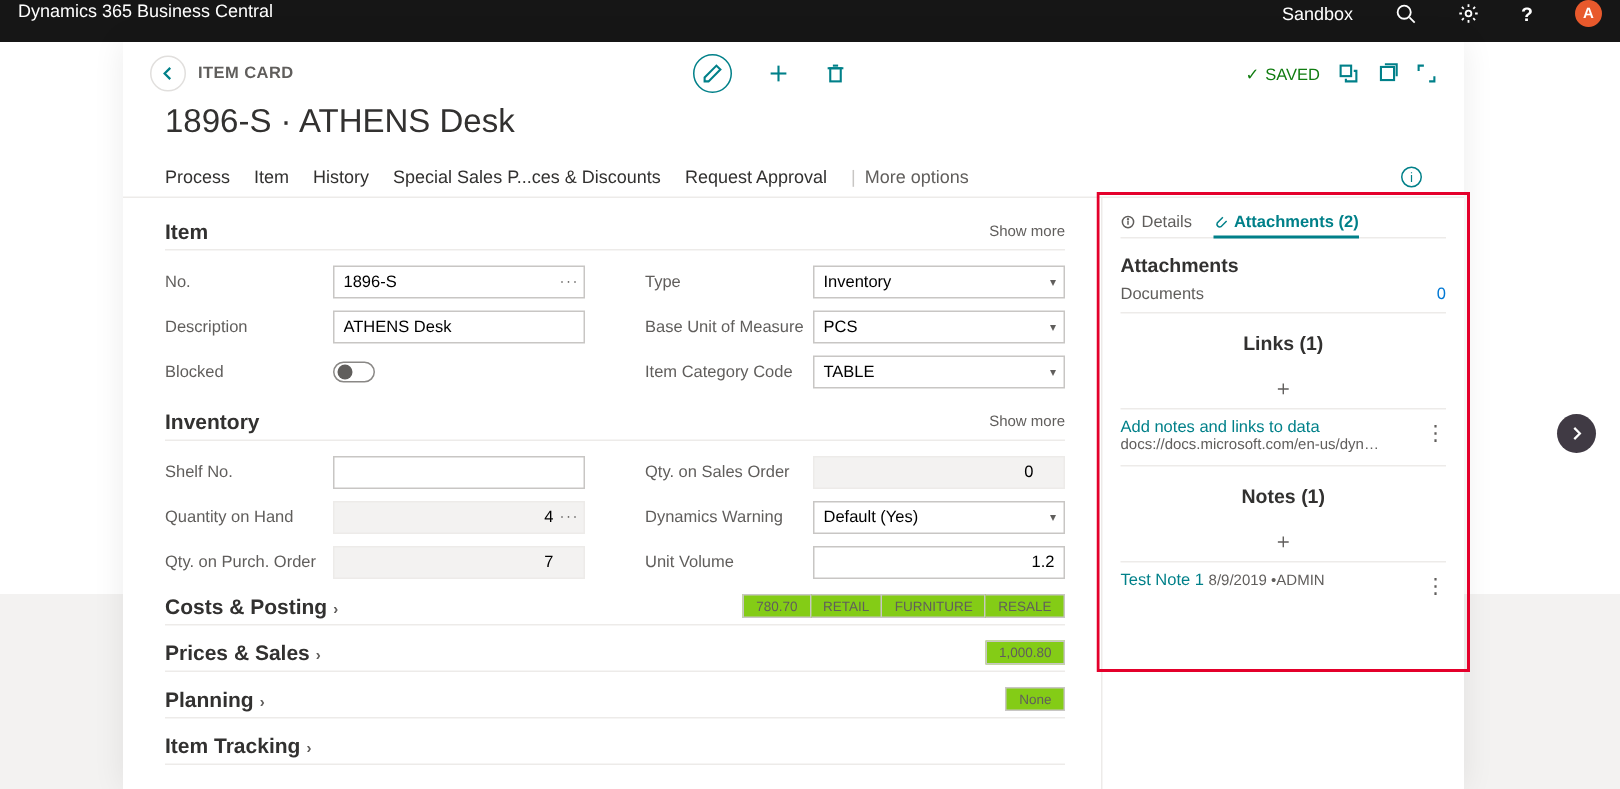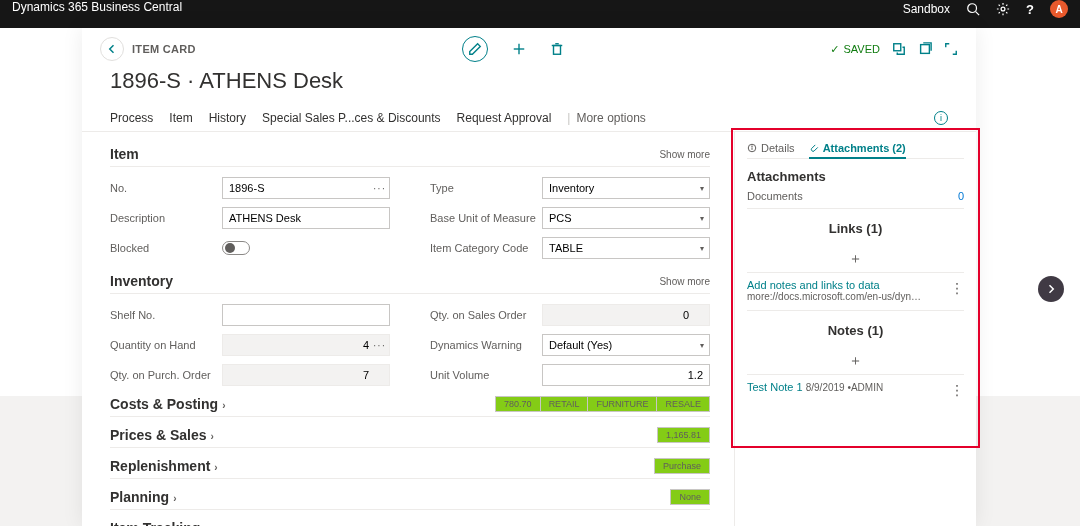--- a/index.html
+++ b/index.html
@@ -1,18 +1,18 @@
 <!DOCTYPE html>
 <html><head>
 <meta charset="utf-8">
 <style>
   *{box-sizing:border-box;margin:0;padding:0;}
   body{font-family:"Segoe UI",Arial,sans-serif;font-size:12px;color:#323130;background:#f3f2f1;width:1080px;height:526px;overflow:hidden;}
   .topbar{height:28px;background:#161616;color:#fff;display:flex;align-items:flex-start;justify-content:space-between;padding:0 12px;font-size:12px;}
-  .topbar .right{display:flex;align-items:center;gap:16px;}
+  .topbar .right{display:flex;align-items:center;gap:28px;}
   .avatar{width:18px;height:18px;border-radius:50%;background:#e8592c;color:#fff;display:flex;align-items:center;justify-content:center;font-size:10px;font-weight:600;}
   .tb-icon{width:14px;height:14px;fill:none;stroke:#fff;stroke-width:1.4;}
   .help-q{font-size:13px;font-weight:600;}
 
   .stage{background:#fff;position:relative;}
   .card{position:absolute;left:82px;top:0;width:894px;height:498px;background:#fff;box-shadow:0 0 20px rgba(0,0,0,.08);}
 
   .card-top{display:flex;align-items:center;justify-content:space-between;padding:8px 18px 4px;}
   .breadcrumb{font-size:11px;color:#605e5c;letter-spacing:.3px;font-weight:600;}
   .back-btn{width:24px;height:24px;border:1px solid #e1dfdd;border-radius:50%;display:flex;align-items:center;justify-content:center;margin-right:8px;cursor:pointer;}
@@ -239,27 +239,21 @@
           <div class="chips">
             <span class="chip">780.70</span>
             <span class="chip">RETAIL</span>
             <span class="chip">FURNITURE</span>
             <span class="chip">RESALE</span>
           </div>
         </div>
         <div class="collapsed">
           <span class="sec-title"><span>Prices &amp; Sales</span><span class="chev">›</span></span>
           <div class="chips">
-              <span class="chip">1,165.81</span>
-            </div>
-        </div>
-        <div class="collapsed">
-          <span class="sec-title"><span>Replenishment</span><span class="chev">›</span></span>
-          <div class="chips">
-              <span class="chip">Purchase</span>
+              <span class="chip">1,000.80</span>
             </div>
         </div>
         <div class="collapsed">
           <span class="sec-title"><span>Planning</span><span class="chev">›</span></span>
           <div class="chips">
               <span class="chip">None</span>
             </div>
         </div>
         <div class="collapsed">
           <span class="sec-title"><span>Item Tracking</span><span class="chev">›</span></span>
@@ -294,21 +288,21 @@
           </div>
         </div>
 
         <div class="side-sec">
           <div class="side-head">
             <h4>Links (1)</h4>
             <span class="plus">＋</span>
           </div>
           <div class="link-item" style="border-bottom:1px solid #edebe9;padding-bottom:8px;margin-bottom:12px;">
             <a>Add notes and links to data</a>
-            <span class="url">more://docs.microsoft.com/en-us/dyn…</span>
+            <span class="url">docs://docs.microsoft.com/en-us/dyn…</span>
             <span class="vdots">⋮</span>
           </div>
         </div>
 
         <div class="side-sec">
           <div class="side-head">
             <h4>Notes (1)</h4>
             <span class="plus">＋</span>
           </div>
           <div class="link-item">

